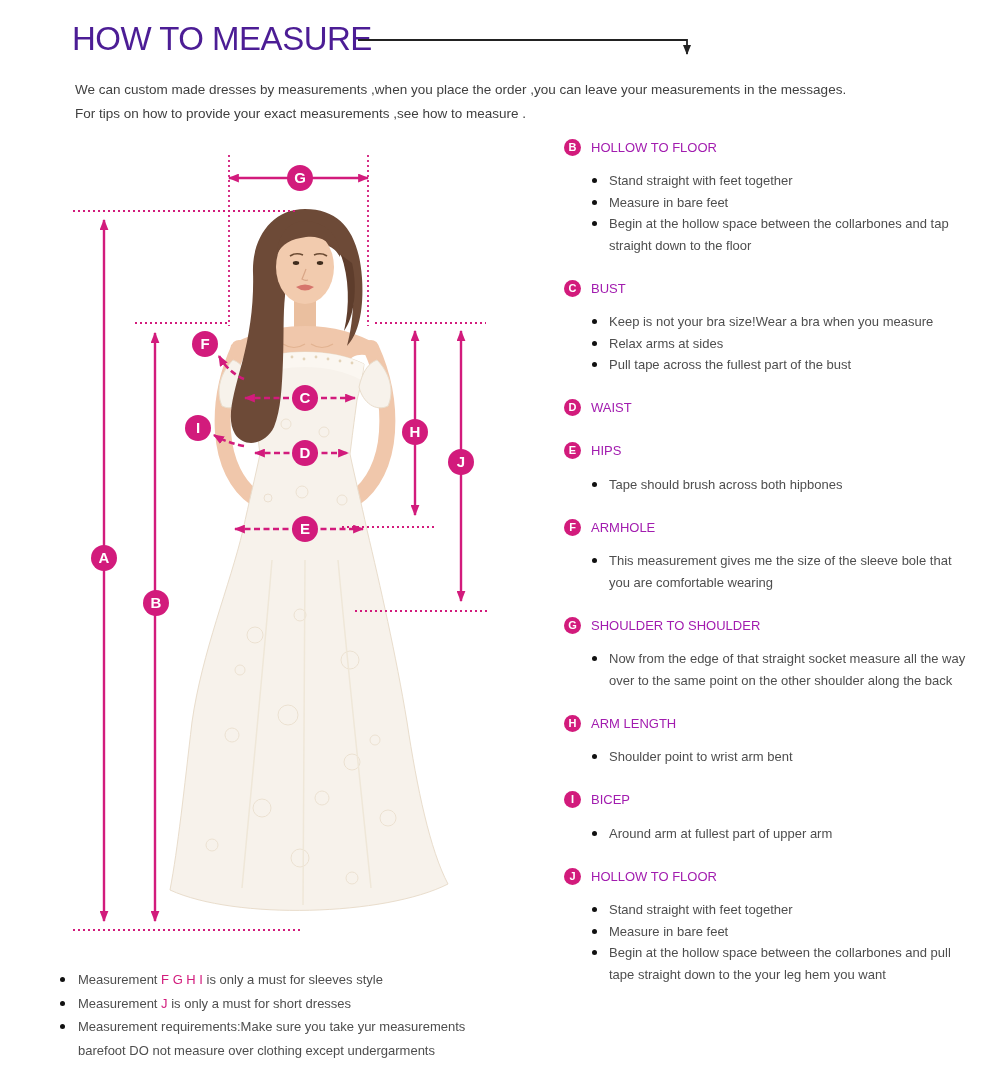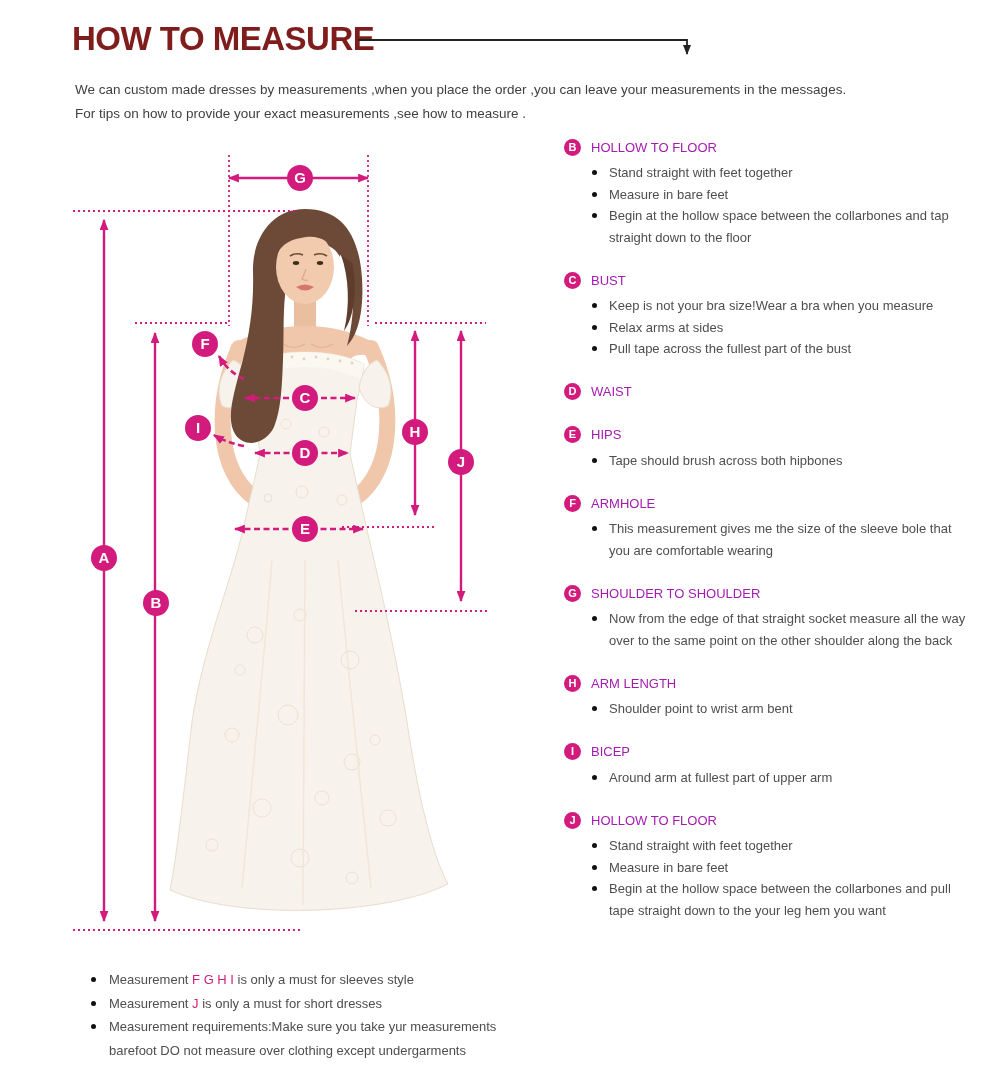--- a/index.html
+++ b/index.html
@@ -1,40 +1,40 @@
 <!DOCTYPE html>
 <html><head>
 <meta charset="utf-8">
 <style>
   html,body { margin:0; padding:0; background:#fff; }
   body { font-family:"Liberation Sans", sans-serif; }
   .page { position:relative; width:1000px; height:1076px; background:#ffffff; overflow:hidden; }
 
-  .page-title { position:absolute; left:72px; top:20px; font-size:33px; letter-spacing:-0.5px; color:#7f1d1d; font-weight:700; }
+  .page-title { position:absolute; left:72px; top:20px; font-size:33px; letter-spacing:-0.5px; color:#4c1d95; font-weight:400; }
   .intro { position:absolute; left:75px; top:78px; width:900px; font-size:13.5px; color:#404040; line-height:24px; }
 
   .overlay-svg { position:absolute; left:0; top:0; }
 
   .fig-badge { position:absolute; width:26px; height:26px; border-radius:50%;
     background:#d21b7c; color:#fff; font-weight:bold; font-size:15px;
     text-align:center; line-height:26px; z-index:5; }
 
   .right-col { position:absolute; left:564px; top:136px; width:410px; }
   .section { margin-bottom:21px; }
   .sec-head { display:flex; align-items:center; gap:10px; height:22px; }
   .badge { flex:0 0 17px; width:17px; height:17px; border-radius:50%;
     background:#d21b7c; color:#fff; font-size:11px; font-weight:bold;
     text-align:center; line-height:17px; }
   .sec-title { font-size:13px; color:#a21caf; }
-  .section ul { margin:4px 0 0 0; padding:0 0 0 26px; list-style:none; }
+  .section ul { margin:12px 0 0 0; padding:0 0 0 26px; list-style:none; }
   .section li { position:relative; padding-left:19px; font-size:13px; color:#4e4e4e; line-height:21.5px; }
   .section li::before { content:""; position:absolute; left:2px; top:8px;
     width:5px; height:5px; border-radius:50%; background:#111; }
 
-  .notes { position:absolute; left:91px; top:968px; width:408px; }
+  .notes { position:absolute; left:60px; top:968px; width:408px; }
   .note { position:relative; padding-left:18px; font-size:13px; color:#4e4e4e; line-height:23.5px; }
   .note::before { content:""; position:absolute; left:0; top:9px;
     width:5px; height:5px; border-radius:50%; background:#111; }
   .accent-letter { color:#d21b7c; }
 </style>
 </head>
 <body>
 
 <div class="page">
 

